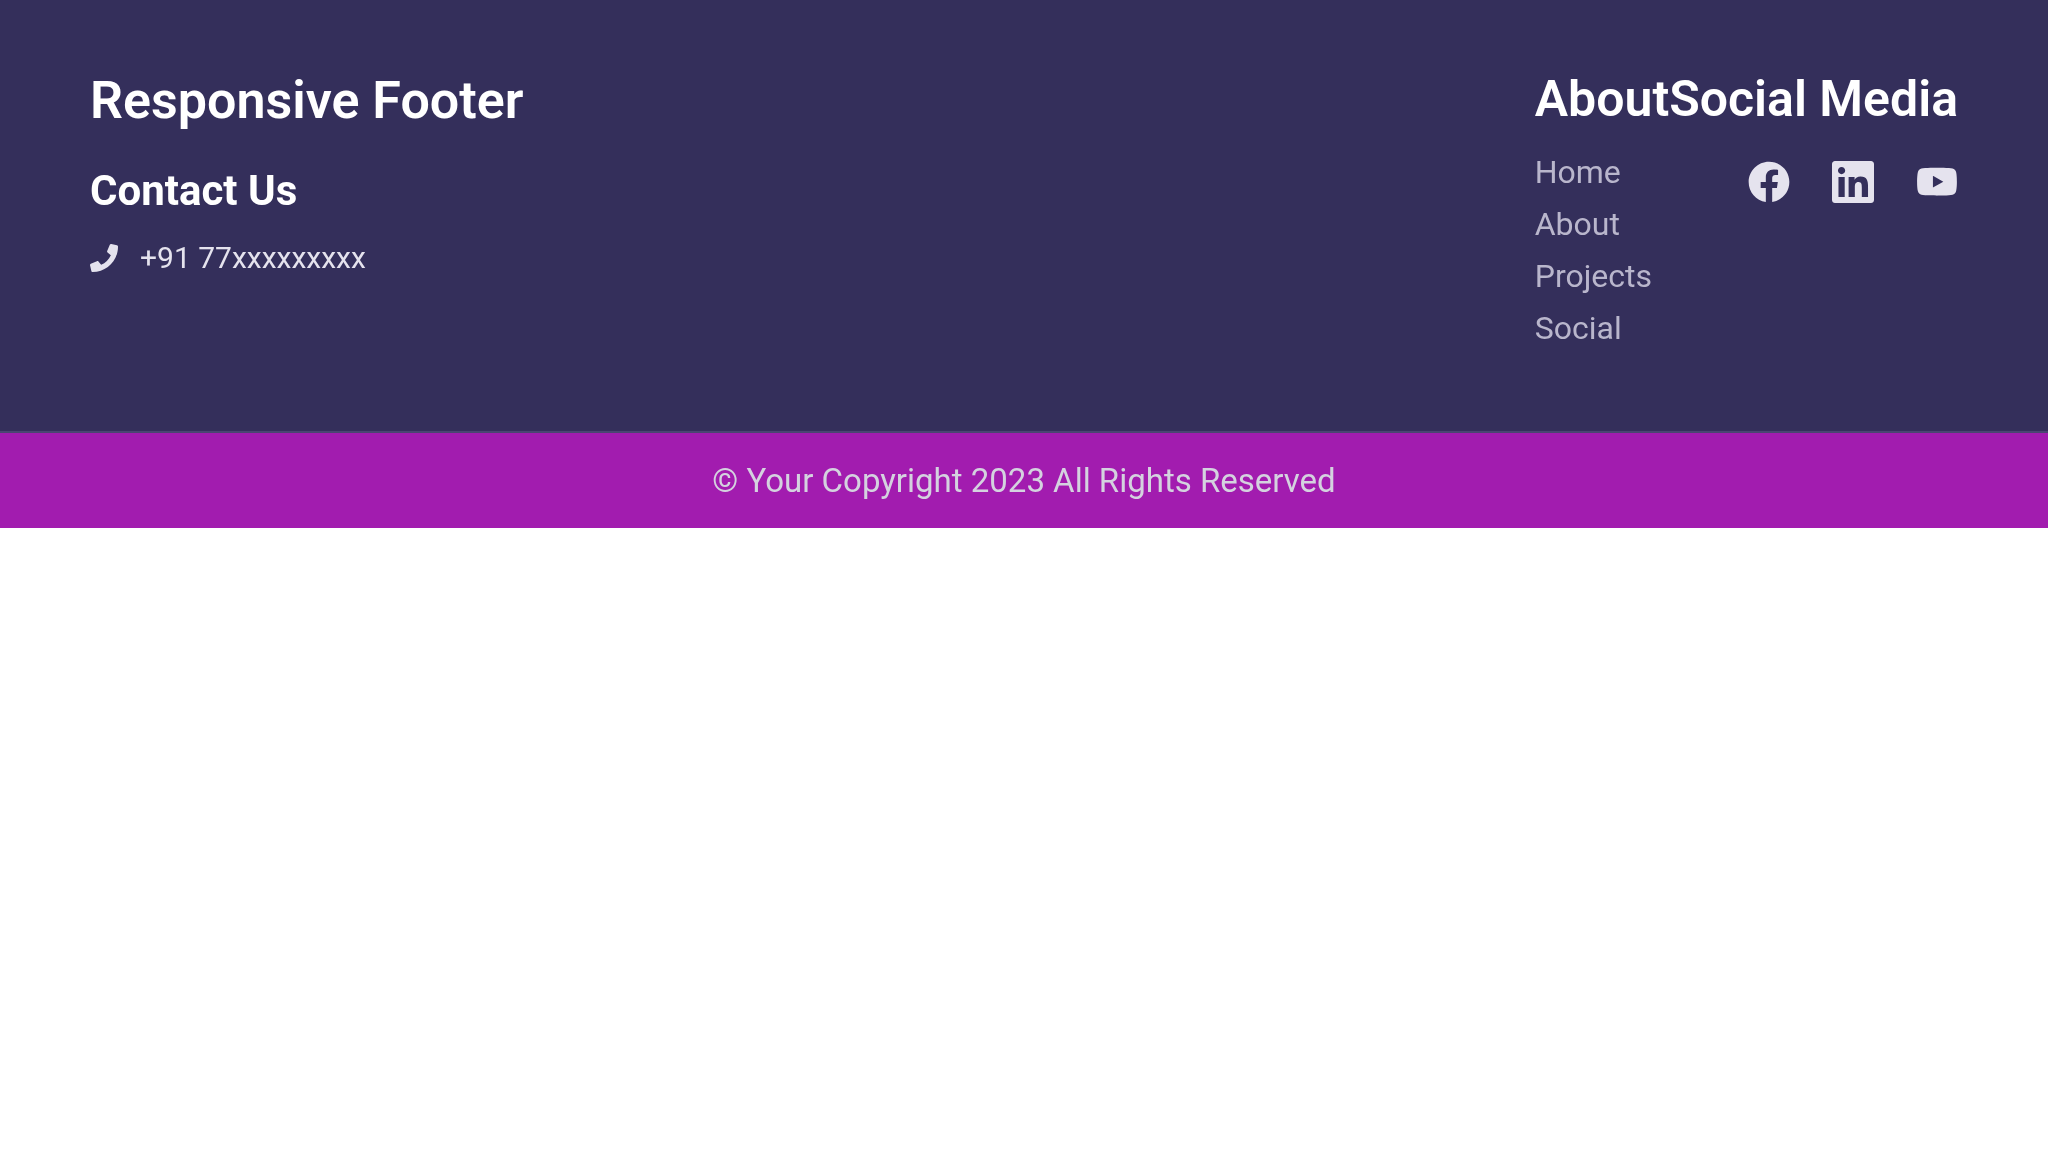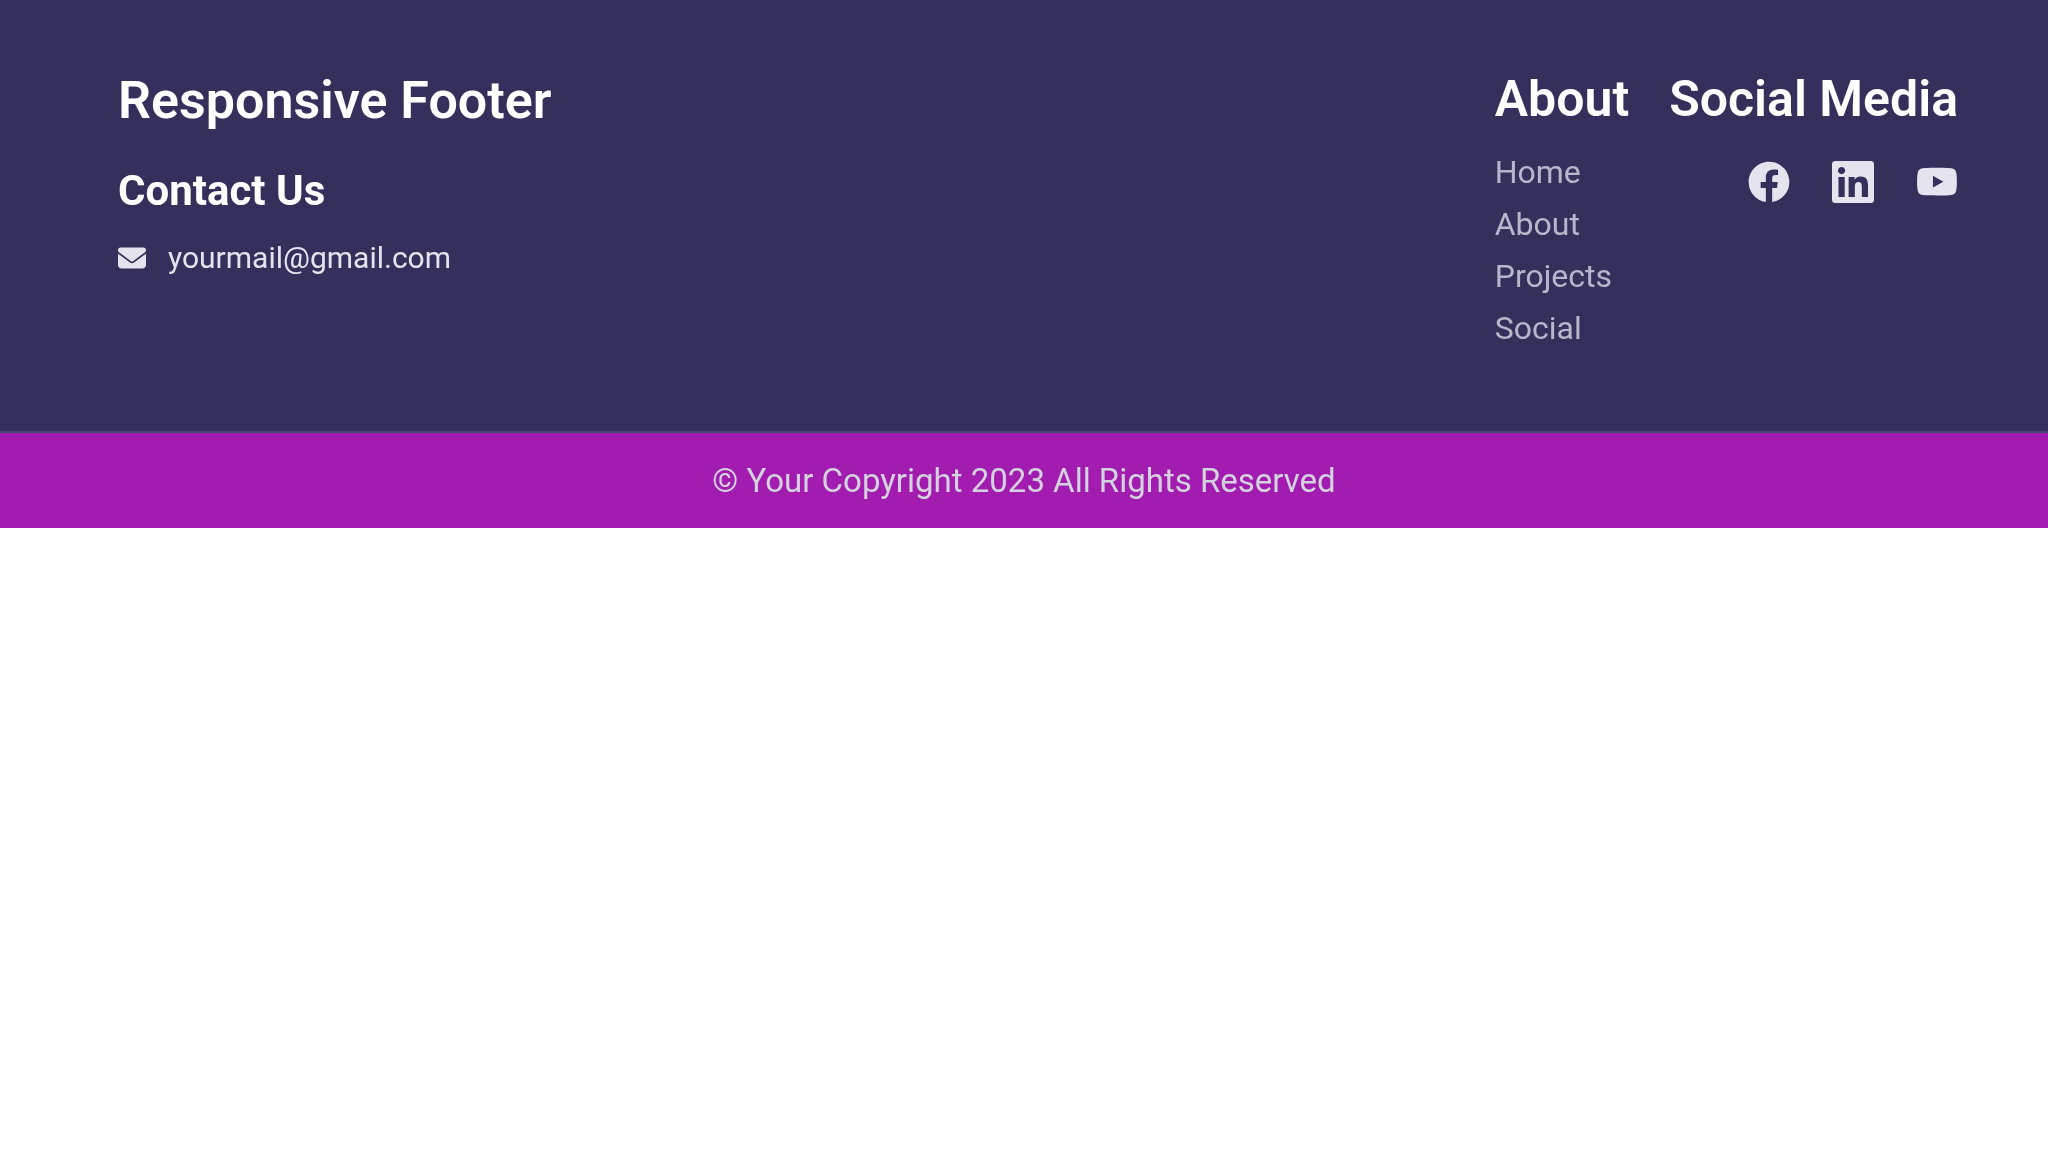--- a/index.html
+++ b/index.html
@@ -12,22 +12,20 @@
       background: #ffffff;
     }
     .footer {
       background: #342f5b;
       color: #ffffff;
       padding: 70px 90px 70px 90px;
     }
     .footer-container {
       display: flex;
       justify-content: space-between;
-      gap: 40px;
-      margin-left: 28px;
     }
     .col-contact {
       flex: 1;
     }
     .col-about {
       flex: 0 0 auto;
       margin-left: 180px;
     }
     .col-social {
       flex: 0 0 auto;
@@ -117,24 +115,24 @@
 
 <footer class="footer">
   <div class="footer-container">
 
     <div class="col-contact">
       <h2 class="footer-title">Responsive Footer</h2>
       <h3 class="contact-heading">Contact Us</h3>
       <div class="contact-item">
         <span class="icon">
           <svg viewBox="0 0 512 512">
-              <path d="M48 64C21.5 64 0 85.5 0 112c0 15.1 7.1 29.3 19.2 38.4L236.8 313.6c11.4 8.5 27 8.5 38.4 0L492.8 150.4c12.1-9.1 19.2-23.3 19.2-38.4c0-26.5-21.5-48-48-48H48zM0 176V384c0 35.3 28.7 64 64 64H448c35.3 0 64-28.7 64-64V176L294.4 339.2c-22.8 17.1-54 17.1-76.8 0L0 176z"></path>
+              <path d="M493.4 24.6l-104-24c-11.3-2.6-22.9 3.3-27.5 13.9l-48 112c-4.2 9.8-1.4 21.3 6.9 28l60.6 49.6c-36 76.7-98.9 140.5-177.2 177.2l-49.6-60.6c-6.8-8.3-18.2-11.1-28-6.9l-112 48C3.9 366.5-2 378.1.6 389.4l24 104C27.1 504.2 36.7 512 48 512c256.1 0 464-207.5 464-464 0-11.2-7.7-20.9-18.6-23.4z"></path>
             </svg>
         </span>
-        <span>yourmail@gmail.com</span>
+        <span>+91 77xxxxxxxxx</span>
       </div>
     </div>
 
     <div class="col-about">
       <h3 class="about-heading">About</h3>
       <ul class="nav-links">
         <li>Home</li>
         <li>About</li>
         <li>Projects</li>
         <li>Social</li>

